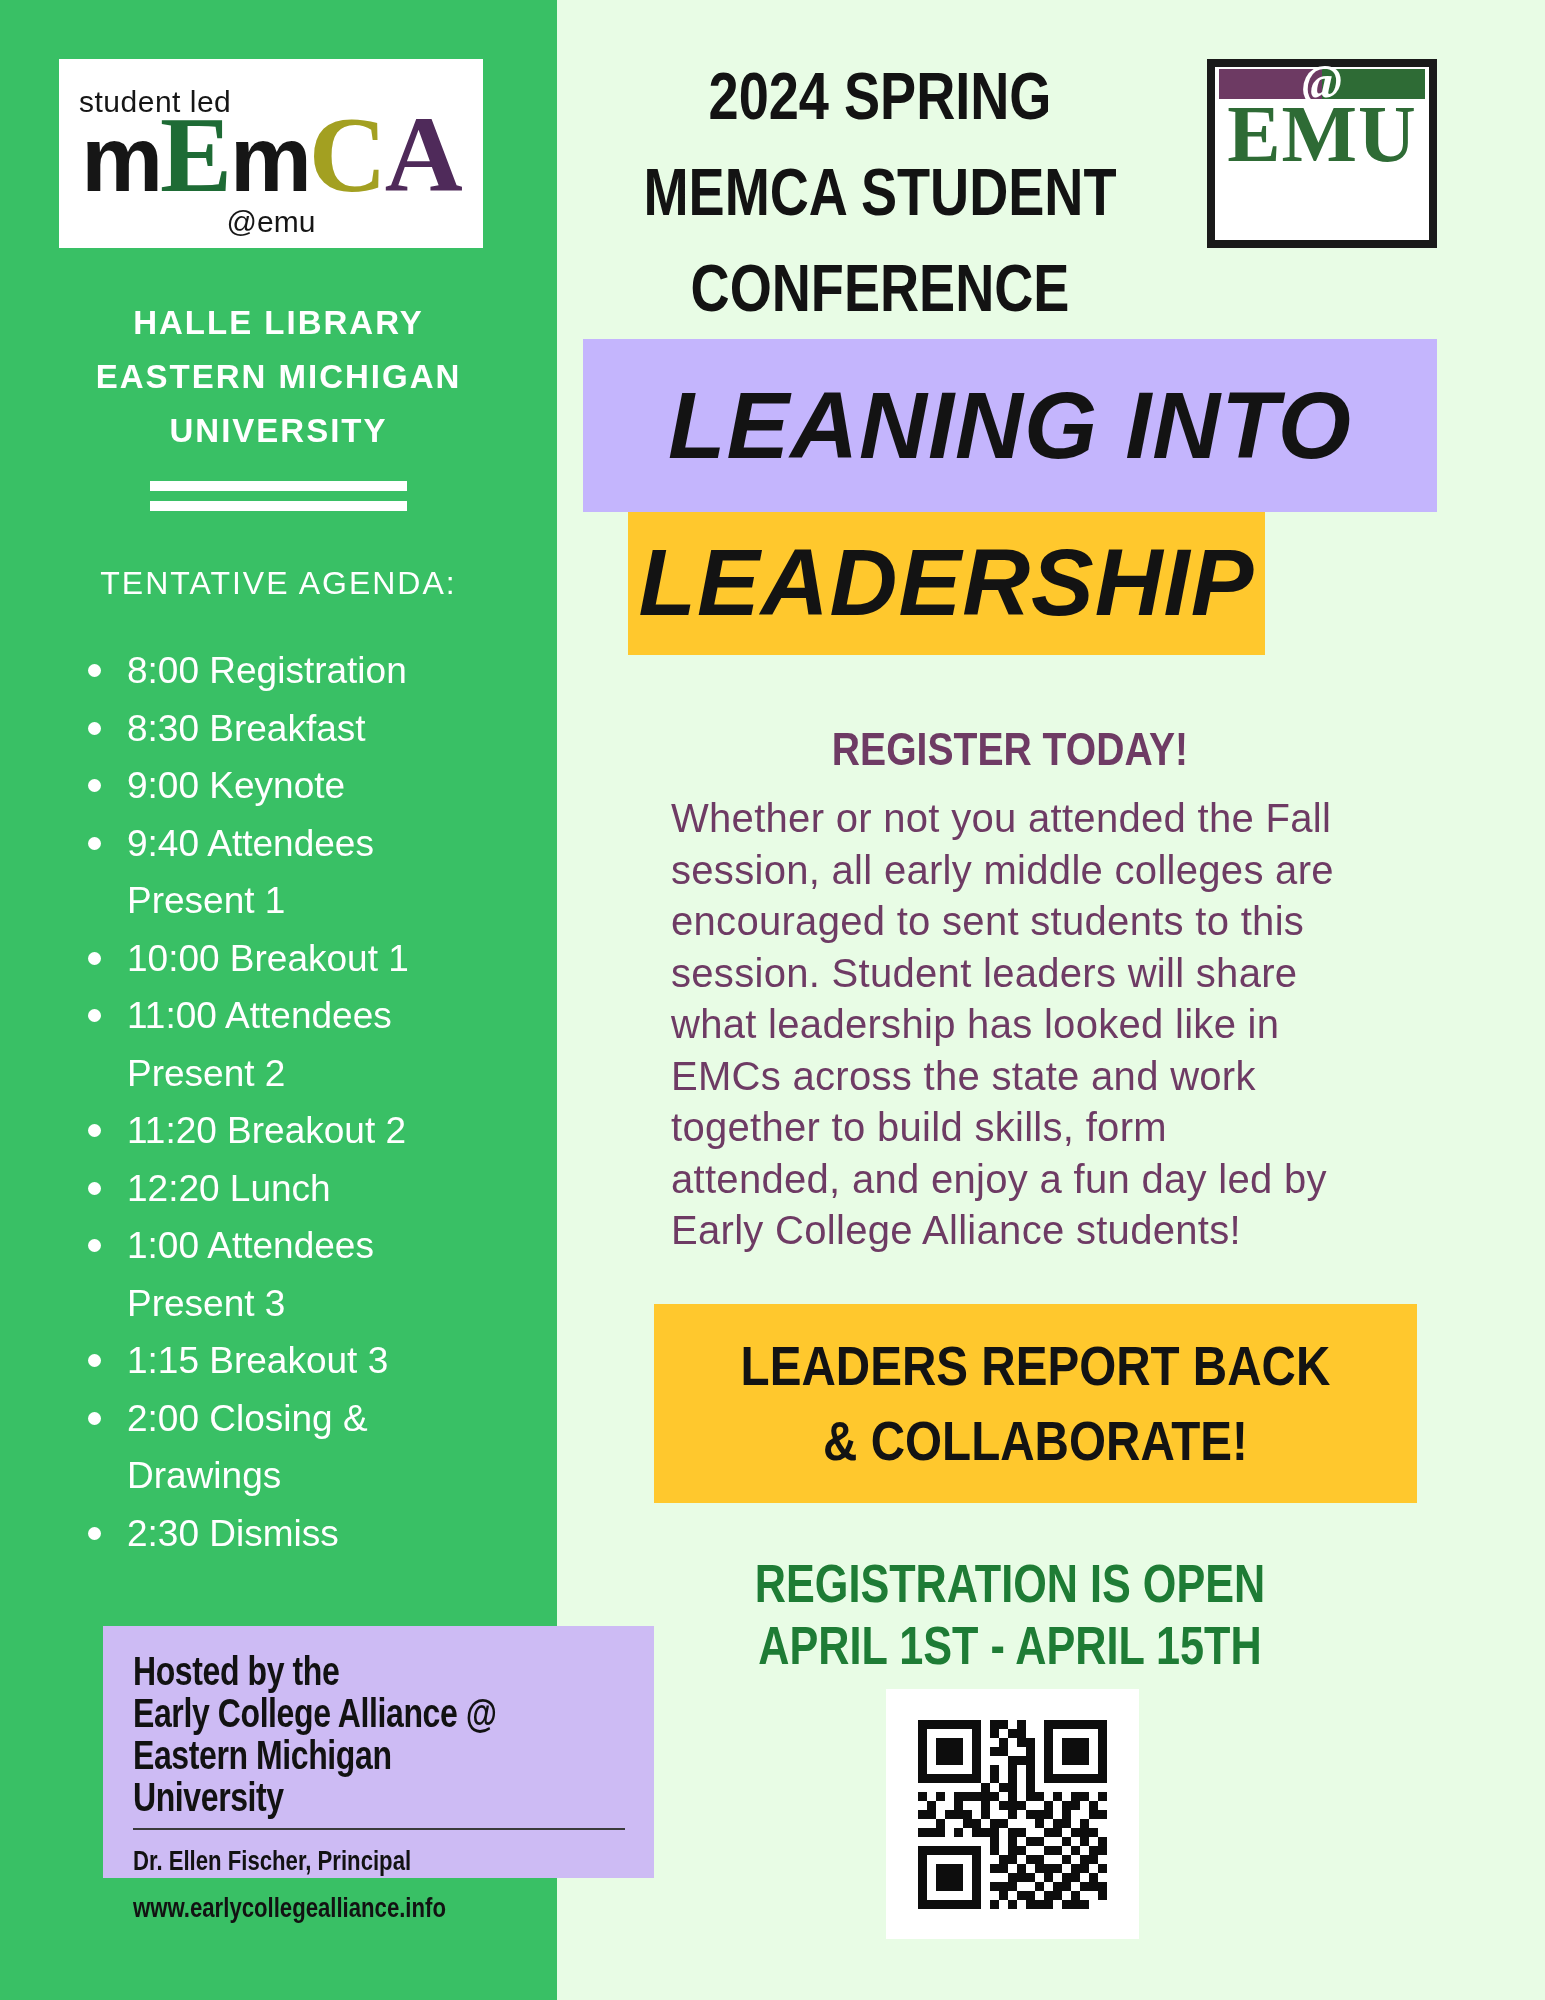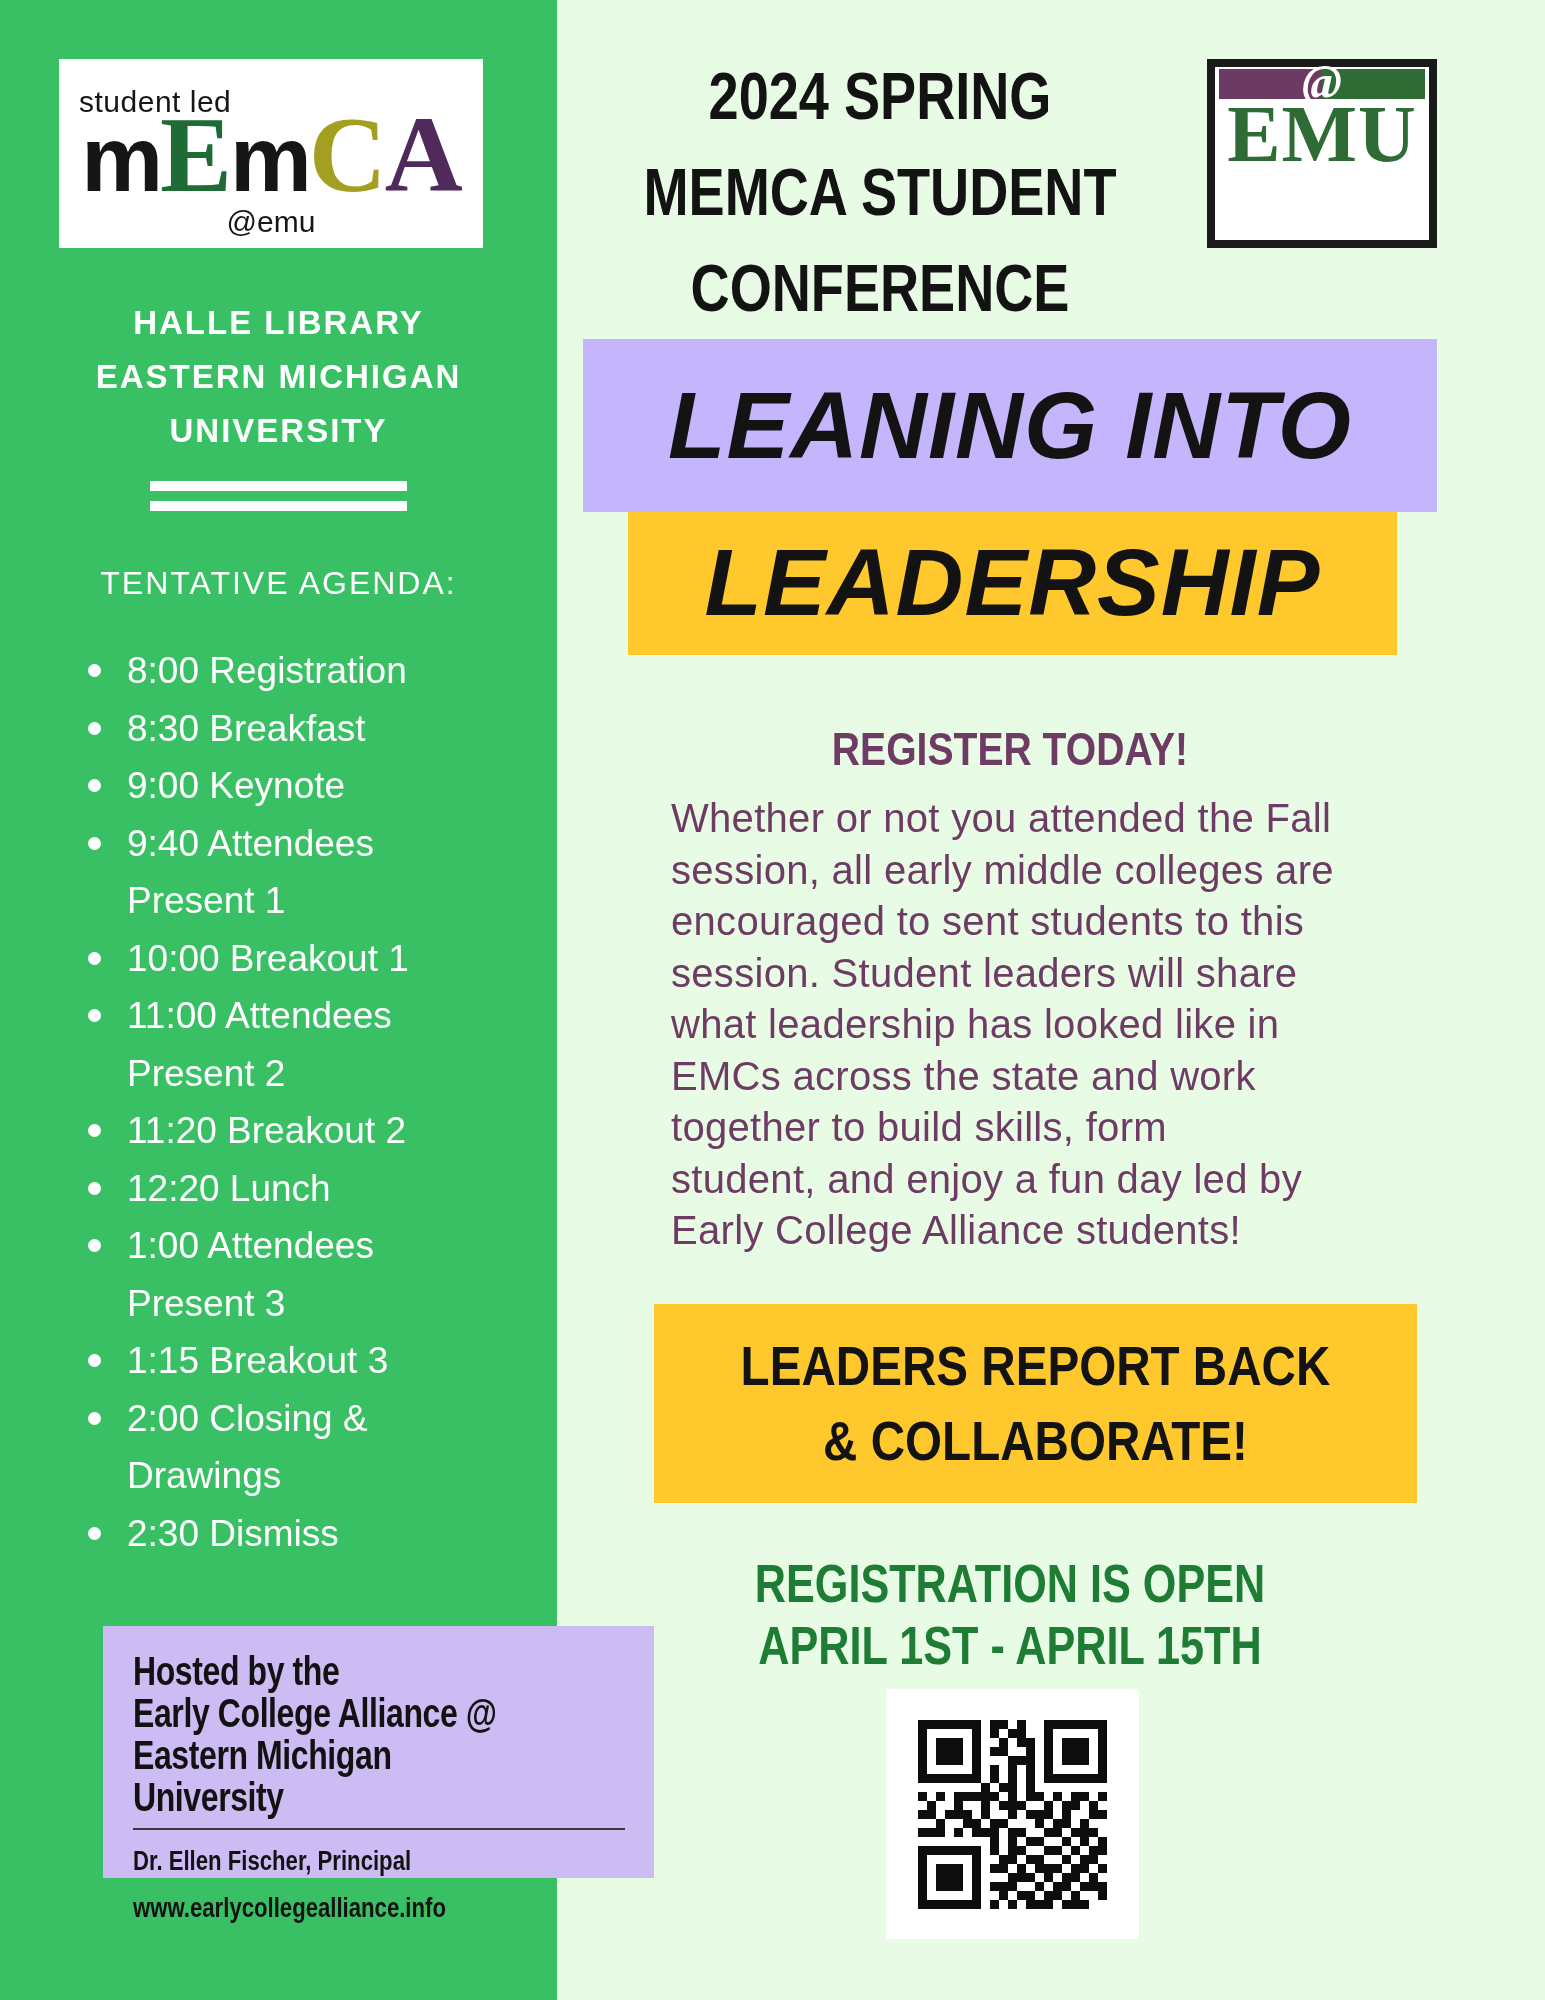--- a/index.html
+++ b/index.html
@@ -45,21 +45,21 @@
                        line-height:66px;letter-spacing:1px;}
   .eca-top{color:#6d3a63;margin-top:4px;}
   .eca-bottom{color:#2e6b35;}
   .eca-band{position:relative;height:30px;margin:2px 4px;}
   .eca-band .half-l{position:absolute;left:0;top:0;width:50%;height:100%;background:#6d3a63;}
   .eca-band .half-r{position:absolute;right:0;top:0;width:50%;height:100%;background:#2e6b35;}
   .eca-at{position:absolute;left:50%;top:50%;transform:translate(-50%,-54%);color:#ffffff;
           font-family:"Liberation Serif",serif;font-style:italic;font-weight:700;font-size:48px;z-index:2;}
   .banner1a{position:absolute;left:583px;top:339px;width:854px;height:173px;background:#c4b5fd;
             display:flex;align-items:center;justify-content:center;}
-  .banner1b{position:absolute;left:628px;top:512px;width:769px;height:143px;background:#ffc82d;
+  .banner1b{position:absolute;left:628px;top:512px;width:637px;height:143px;background:#ffc82d;
             display:flex;align-items:center;justify-content:center;padding-bottom:2px;box-sizing:border-box;}
   .banner1-text{font-weight:700;font-style:italic;font-size:94px;color:#131313;letter-spacing:1px;white-space:nowrap;}
   .register{position:absolute;left:560px;top:722px;width:900px;text-align:center;color:#6e3b64;
             font-weight:700;font-size:46px;transform:scaleX(.85);}
   .body-par{position:absolute;left:671px;top:793px;width:790px;color:#6e3b64;font-size:40px;
             line-height:51.5px;letter-spacing:.3px;}
   .banner2{position:absolute;left:654px;top:1304px;width:763px;height:199px;background:#ffc82d;
            box-sizing:border-box;padding-top:24px;text-align:center;color:#131313;
            font-weight:700;font-size:56px;line-height:75px;}
   .banner2 .line{transform:scaleX(.85);white-space:nowrap;}
@@ -187,21 +187,21 @@
   <div class="register">REGISTER TODAY!</div>
 
   <div class="body-par">
       <div>Whether or not you attended the Fall</div>
       <div>session, all early middle colleges are</div>
       <div>encouraged to sent students to this</div>
       <div>session. Student leaders will share</div>
       <div>what leadership has looked like in</div>
       <div>EMCs across the state and work</div>
       <div>together to build skills, form</div>
-      <div>student, and enjoy a fun day led by</div>
+      <div>attended, and enjoy a fun day led by</div>
       <div>Early College Alliance students!</div>
     </div>
 
   <div class="banner2">
     <div class="line">LEADERS REPORT BACK</div>
     <div class="line">&amp; COLLABORATE!</div>
   </div>
 
   <div class="reg-open">
       <div class="line">REGISTRATION IS OPEN</div>

